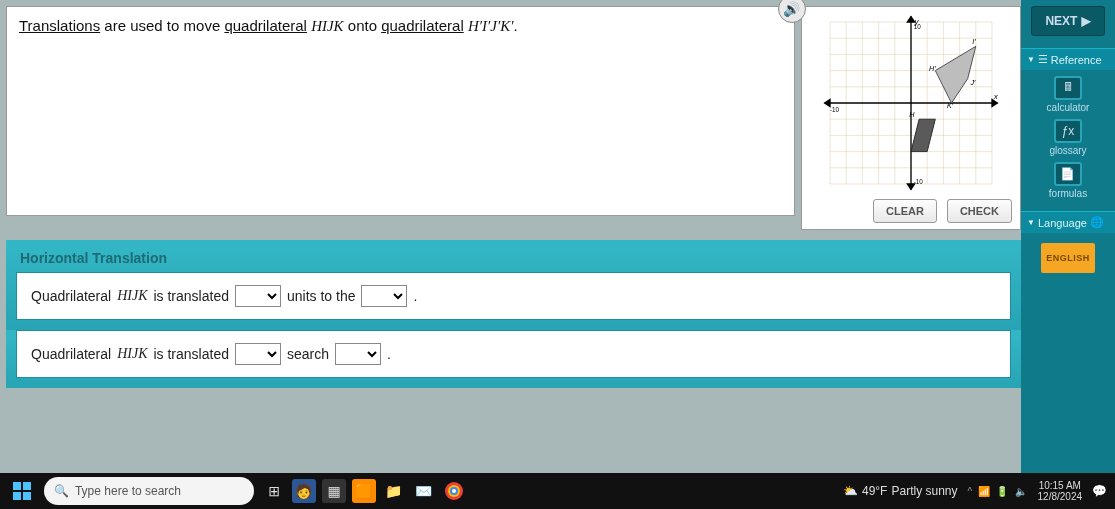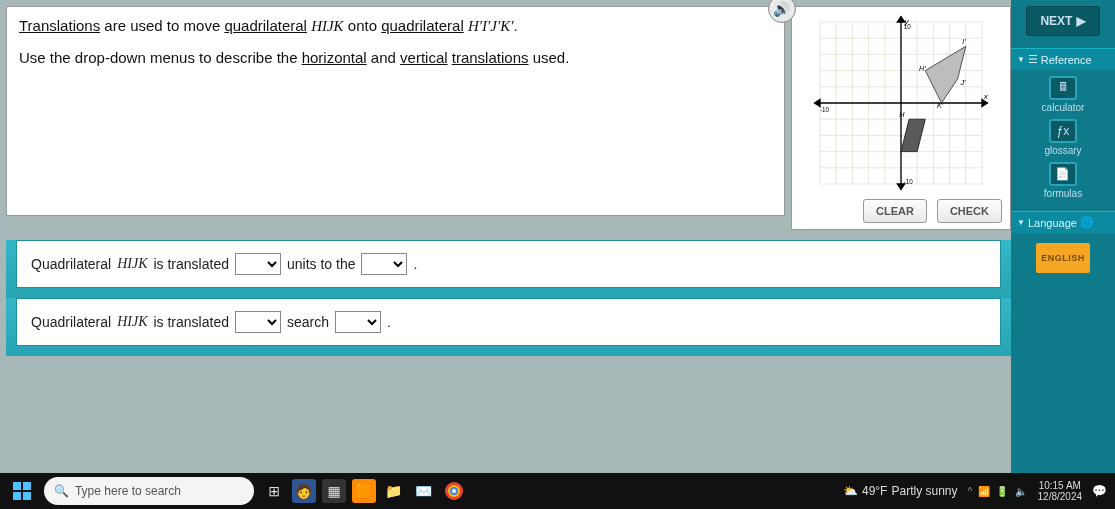--- a/index.html
+++ b/index.html
@@ -18,21 +18,21 @@
     display: flex;
   }
   .main-col {
     flex: 1;
     display: flex;
     flex-direction: column;
     padding: 6px 0 0 6px;
     min-width: 0;
   }
   .sidebar-col {
-    width: 104px;
+    width: 94px;
     background: #0f7b8a;
     display: flex;
     flex-direction: column;
     align-items: center;
     gap: 6px;
     padding-top: 6px;
     color: #fff;
   }
   .next-btn {
     width: 74px;
@@ -161,23 +161,20 @@
 <body>
 
 <div class="app-frame">
   <div class="main-col">
     <div class="top-area">
 
       <div class="question-card">
         <div class="audio">🔊</div>
         <p class="q-line1">
           <span class="u">Translations</span><span> are used to move </span><span class="u">quadrilateral</span><span> </span><span class="i">HIJK</span><span> onto </span><span class="u">quadrilateral</span><span> </span><span class="i">H′I′J′K′</span><span>.</span>
-        </p>
-        <p class="q-line2">
-          <span>Use the drop-down menus to describe the </span><span class="u">horizontal</span><span> and </span><span class="u">vertical</span><span> </span><span class="u">translations</span><span> used.</span>
         </p>
       </div>
 
       <div class="graph-wrap">
         <svg class="graph-svg" viewBox="0 0 200 200">
 
           <g stroke="#d7c8a8" stroke-width="0.5">
             <line x1="10" y1="10" x2="10" y2="190"></line>
               <line x1="28" y1="10" x2="28" y2="190"></line>
               <line x1="46" y1="10" x2="46" y2="190"></line>
@@ -225,20 +222,21 @@
         </svg>
         <div class="graph-btns">
           <button class="gbtn">CLEAR</button>
           <button class="gbtn">CHECK</button>
         </div>
       </div>
     </div>
 
     <div class="panel-stack">
       <div class="panel">
+        <div class="panel-head">Horizontal Translation</div>
         <div class="panel-body">
           <span>Quadrilateral </span>
           <span class="i">HIJK</span>
           <span> is translated </span>
           <select class="dd"></select>
           <span> units to the </span>
           <select class="dd"></select>
           <span>.</span>
         </div>
       </div>

